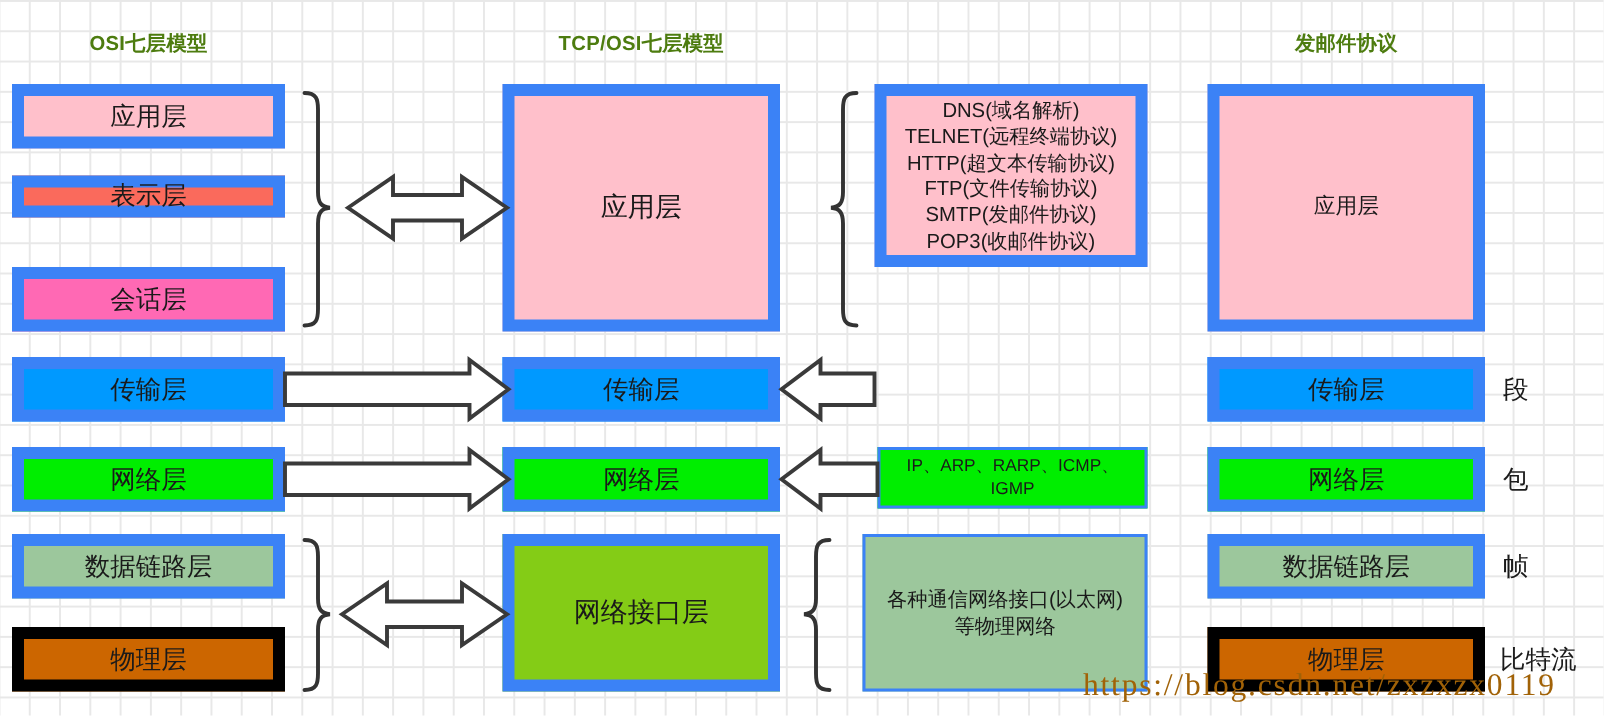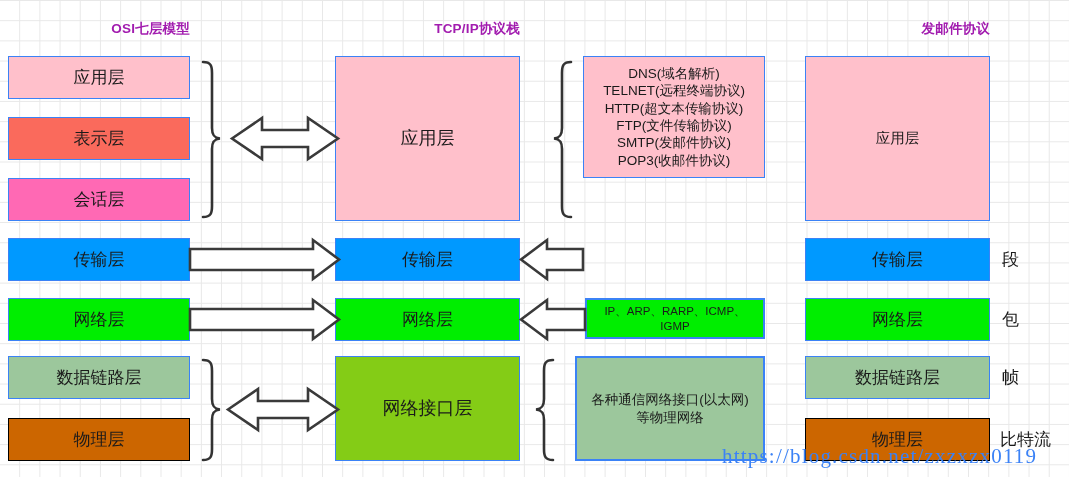--- a/index.html
+++ b/index.html
@@ -12,61 +12,61 @@
     background-size:20.2px 20.2px;
     background-position:-1px 0px;
     font-family:"Liberation Sans","DejaVu Sans",sans-serif;
     overflow:hidden;
     position:relative;
   }
   #stage{position:absolute;left:0;top:0;width:1069px;height:477px;}
 
   .hdr{
     position:absolute;
-    font-size:13.5px;font-weight:bold;color:#a21caf;
-    text-align:right;white-space:nowrap;
+    font-size:13.5px;font-weight:bold;color:#4d7c0f;
+    text-align:center;white-space:nowrap;
     letter-spacing:.2px;
   }
 
   .box{
     position:absolute;
     box-sizing:border-box;
-    border:1px solid #3b82f6;
+    border:8px solid #3b82f6;
     display:flex;align-items:center;justify-content:center;
     text-align:center;
     color:#1a1a1a;
     line-height:1.28;
   }
   .box.thin{border-width:2px;}
   .box.blk{border-color:#000000;}
 
   .lbl{position:absolute;font-size:17px;color:#1a1a1a;white-space:nowrap;}
 
   svg.ov{position:absolute;left:0;top:0;width:1069px;height:477px;overflow:visible;pointer-events:none;}
   .brace{fill:none;stroke:#333333;stroke-width:2.6;stroke-linecap:round;}
   .arw{fill:#ffffff;stroke:#3a3a3a;stroke-width:2.6;stroke-linejoin:miter;}
 
   .wm{
     position:absolute;left:722px;top:444px;
     font-family:"Liberation Serif","DejaVu Serif",serif;
-    font-size:21px;color:#3b82f6;white-space:nowrap;
+    font-size:21px;color:#a16207;white-space:nowrap;
     letter-spacing:1.2px;
   }
 </style>
 </head>
 <body>
 
 <div id="stage">
 
   <div class="hdr" style="left:8px;top:20px;width:182px;">OSI七层模型</div>
-  <div class="hdr" style="left:335px;top:20px;width:185px;">TCP/IP协议栈</div>
+  <div class="hdr" style="left:335px;top:20px;width:185px;">TCP/OSI七层模型</div>
   <div class="hdr" style="left:805px;top:20px;width:185px;">发邮件协议</div>
 
   <div class="box" style="left:8px;top:56px;width:182px;height:43px;background:#FFC0CB;font-size:17px;">应用层</div>
-  <div class="box" style="left:8px;top:117px;width:182px;height:43px;background:#FA6A5C;font-size:17px;">表示层</div>
+  <div class="box" style="left:8px;top:117px;width:182px;height:28px;background:#FA6A5C;font-size:17px;">表示层</div>
   <div class="box" style="left:8px;top:178px;width:182px;height:43px;background:#FF69B4;font-size:17px;">会话层</div>
   <div class="box" style="left:8px;top:238px;width:182px;height:43px;background:#0099FF;font-size:17px;">传输层</div>
   <div class="box" style="left:8px;top:298px;width:182px;height:43px;background:#00EE00;font-size:17px;">网络层</div>
   <div class="box" style="left:8px;top:356px;width:182px;height:43px;background:#9CC79C;font-size:17px;">数据链路层</div>
   <div class="box blk" style="left:8px;top:418px;width:182px;height:43px;background:#CC6600;font-size:17px;">物理层</div>
 
   <div class="box" style="left:335px;top:56px;width:185px;height:165px;background:#FFC0CB;font-size:18px;">应用层</div>
   <div class="box" style="left:335px;top:238px;width:185px;height:43px;background:#0099FF;font-size:17px;">传输层</div>
   <div class="box" style="left:335px;top:298px;width:185px;height:43px;background:#00EE00;font-size:17px;">网络层</div>
   <div class="box" style="left:335px;top:356px;width:185px;height:105px;background:#84cc16;font-size:18px;">网络接口层</div>

